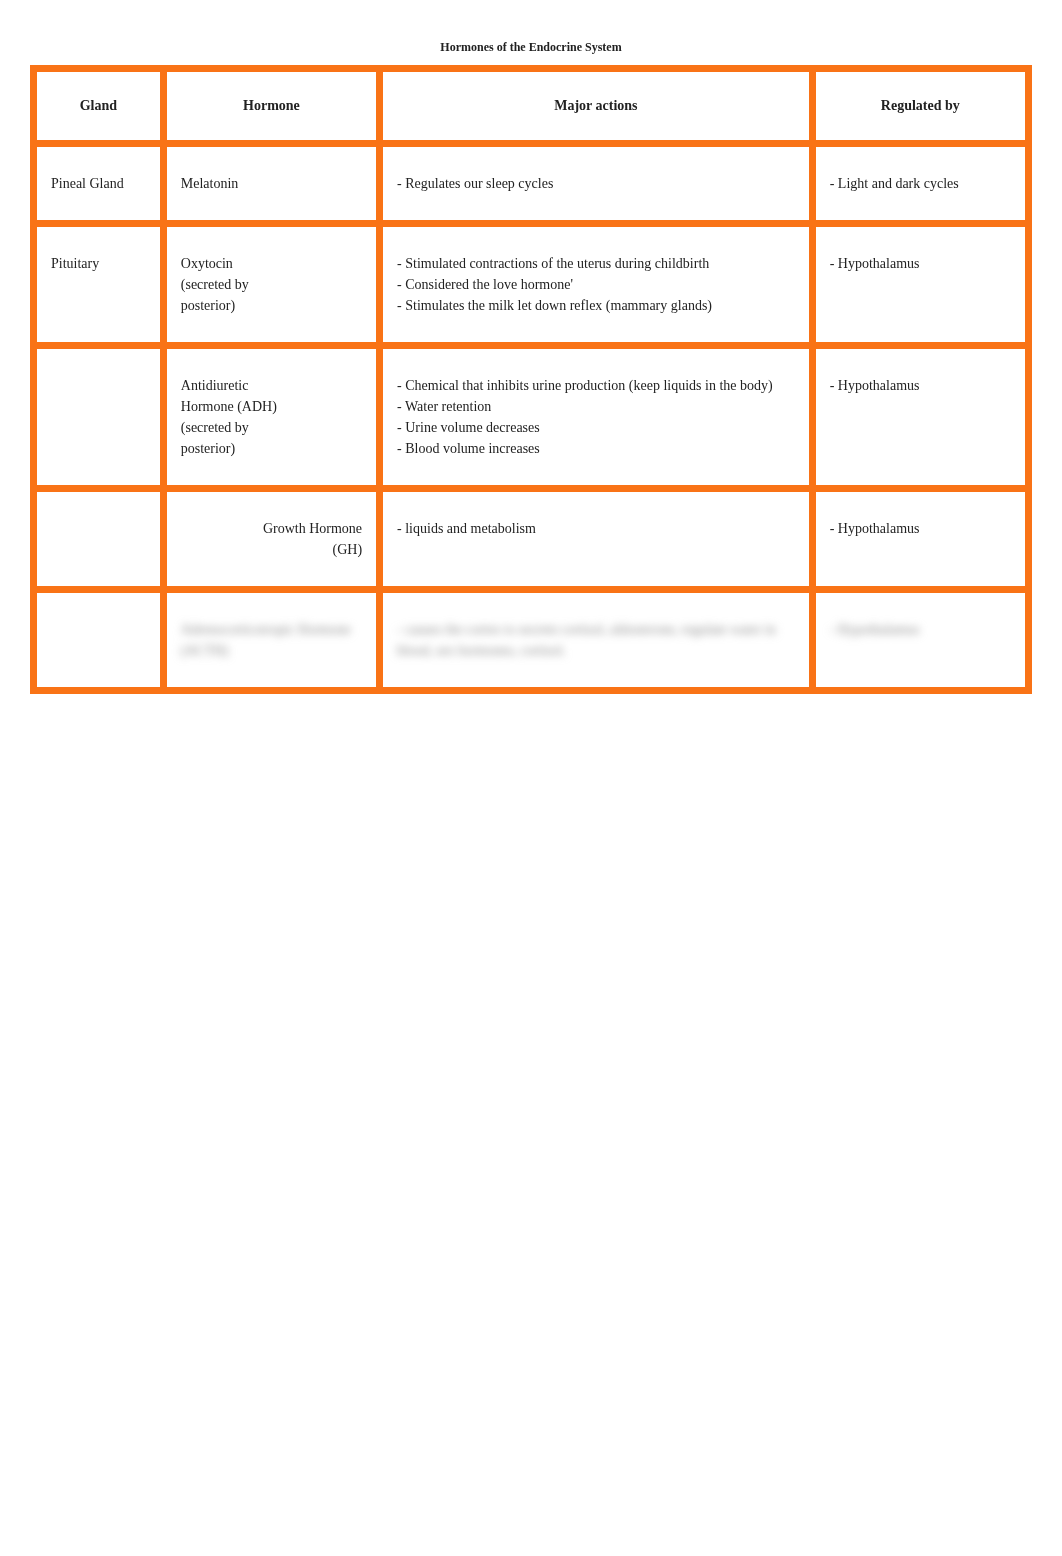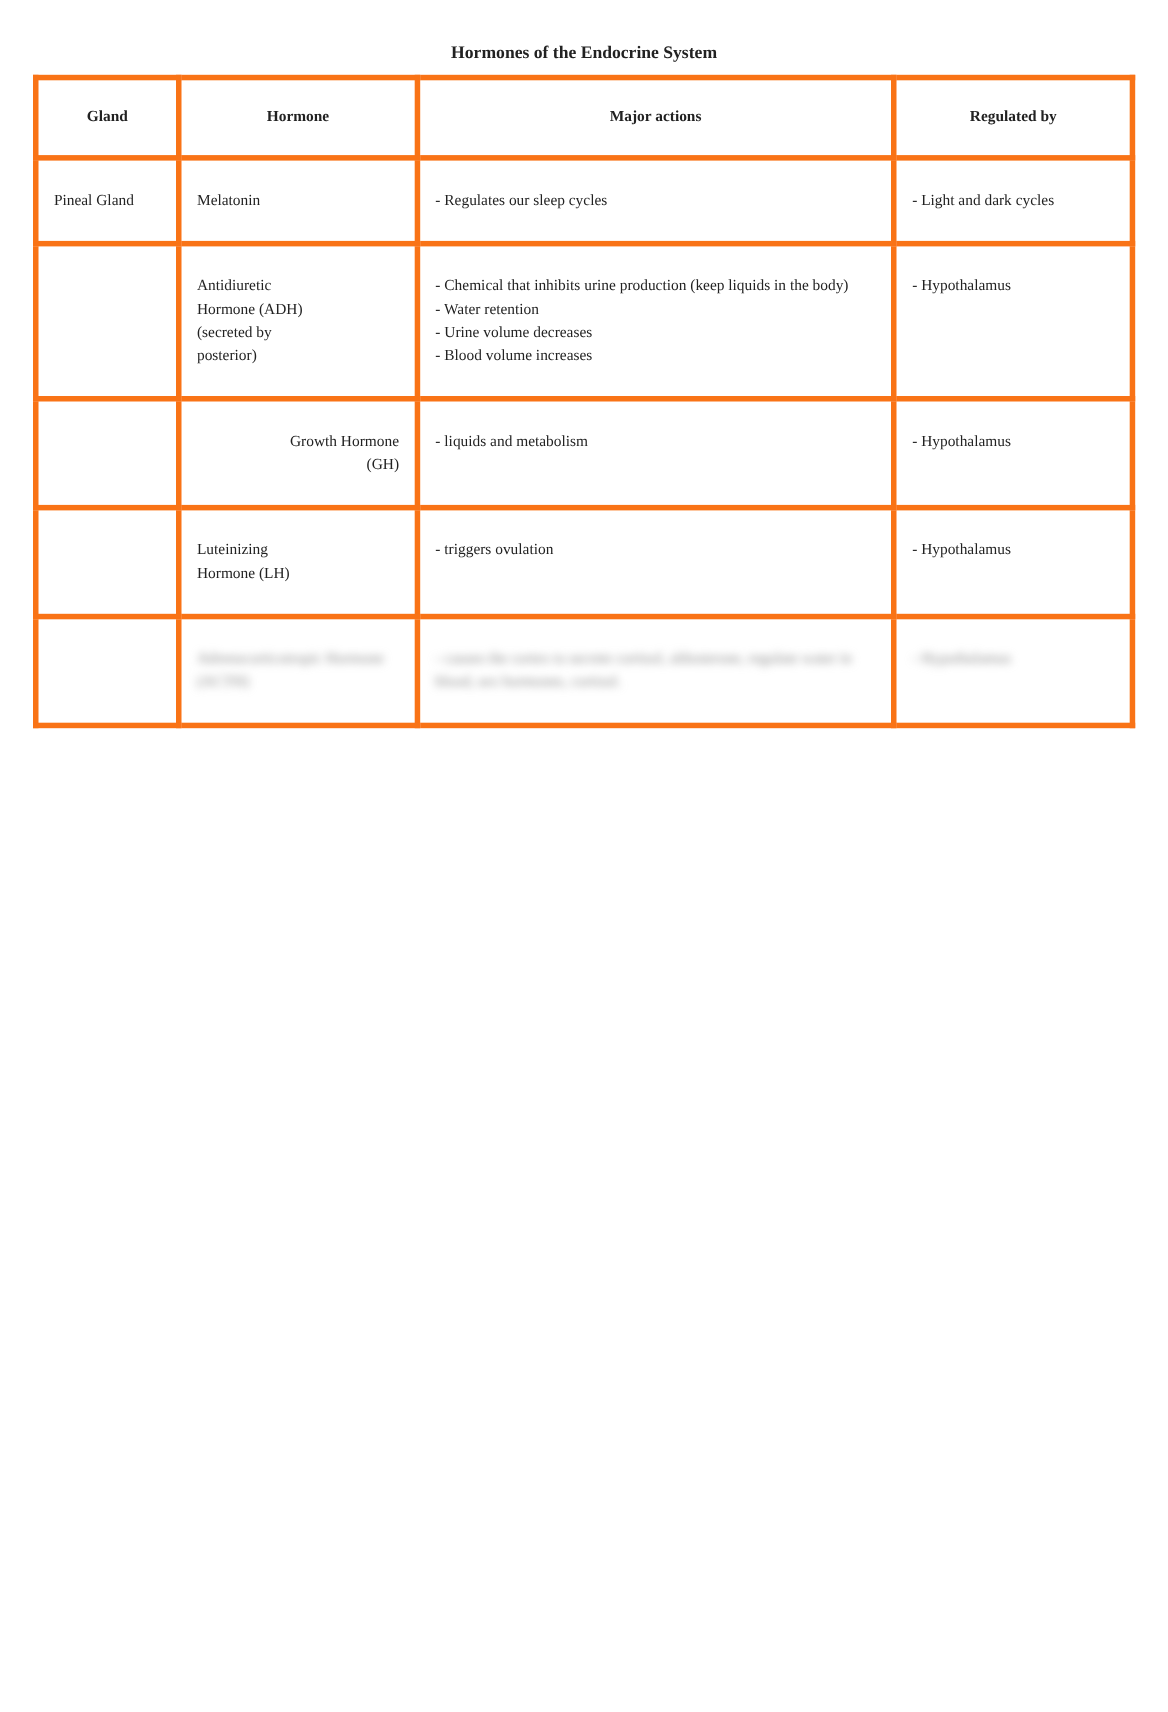--- a/index.html
+++ b/index.html
@@ -14,32 +14,32 @@
       font-size: 14px;
       color: #222;
       padding: 40px 30px;
       width: 1062px;
       min-height: 1556px;
     }
 
     .page-title {
       text-align: center;
       font-weight: bold;
-      font-size: 16px;
+      font-size: 12px;
       margin-bottom: 10px;
     }
 
     table {
       width: 100%;
       border-collapse: collapse;
       border: 1px solid #aaa;
     }
 
     th, td {
-      border: 5px solid #f97316;
+      border: 7px solid #f97316;
       padding: 26px 14px;
       vertical-align: top;
     }
 
     thead th {
       font-weight: bold;
       font-size: 14px;
       background: #fff;
     }
 
@@ -87,45 +87,48 @@
     </tr>
   </thead>
   <tbody id="table-body">
   <tr>
         <td class="gland-cell">Pineal Gland</td>
         <td class="hormone-cell" style="white-space: pre-line;">Melatonin</td>
         <td class="actions-cell" style="white-space: pre-line;">- Regulates our sleep cycles</td>
         <td class="regulated-cell">- Light and dark cycles</td>
       </tr>
       <tr>
+        <td class="gland-cell">Pituitary</td>
+        <td class="hormone-cell" style="white-space: pre-line;">Oxytocin
+(secreted by
+posterior)</td>
+        <td class="actions-cell" style="white-space: pre-line;">- Stimulated contractions of the uterus during childbirth
+- Considered the love hormone'
+- Stimulates the milk let down reflex (mammary glands)</td>
+        <td class="regulated-cell">- Hypothalamus</td>
+      </tr>
+      <tr>
         <td class="gland-cell"></td>
         <td class="hormone-cell" style="white-space: pre-line;">Antidiuretic
 Hormone (ADH)
 (secreted by
 posterior)</td>
         <td class="actions-cell" style="white-space: pre-line;">- Chemical that inhibits urine production (keep liquids in the body)
 - Water retention
 - Urine volume decreases
 - Blood volume increases</td>
         <td class="regulated-cell">- Hypothalamus</td>
       </tr>
       <tr>
         <td class="gland-cell"></td>
         <td class="hormone-cell" style="white-space: pre-line; text-align: right;">Growth Hormone
 (GH)</td>
         <td class="actions-cell" style="white-space: pre-line;">- liquids and metabolism</td>
         <td class="regulated-cell">- Hypothalamus</td>
       </tr>
       <tr>
-        <td class="gland-cell"></td>
-        <td class="hormone-cell" style="white-space: pre-line;">Luteinizing
-Hormone (LH)</td>
-        <td class="actions-cell" style="white-space: pre-line;">- triggers ovulation</td>
-        <td class="regulated-cell">- Hypothalamus</td>
-      </tr>
-      <tr>
         <td class="gland-cell blurred"></td>
         <td class="hormone-cell blurred" style="white-space: pre-line;">Adrenocorticotropic Hormone (ACTH)</td>
         <td class="actions-cell blurred" style="white-space: pre-line;">- causes the cortex to secrete cortisol, aldosterone, regulate water in blood, sex hormones, cortisol.</td>
         <td class="regulated-cell blurred">- Hypothalamus</td>
       </tr>
     </tbody>
 </table>
 
 </body></html>

